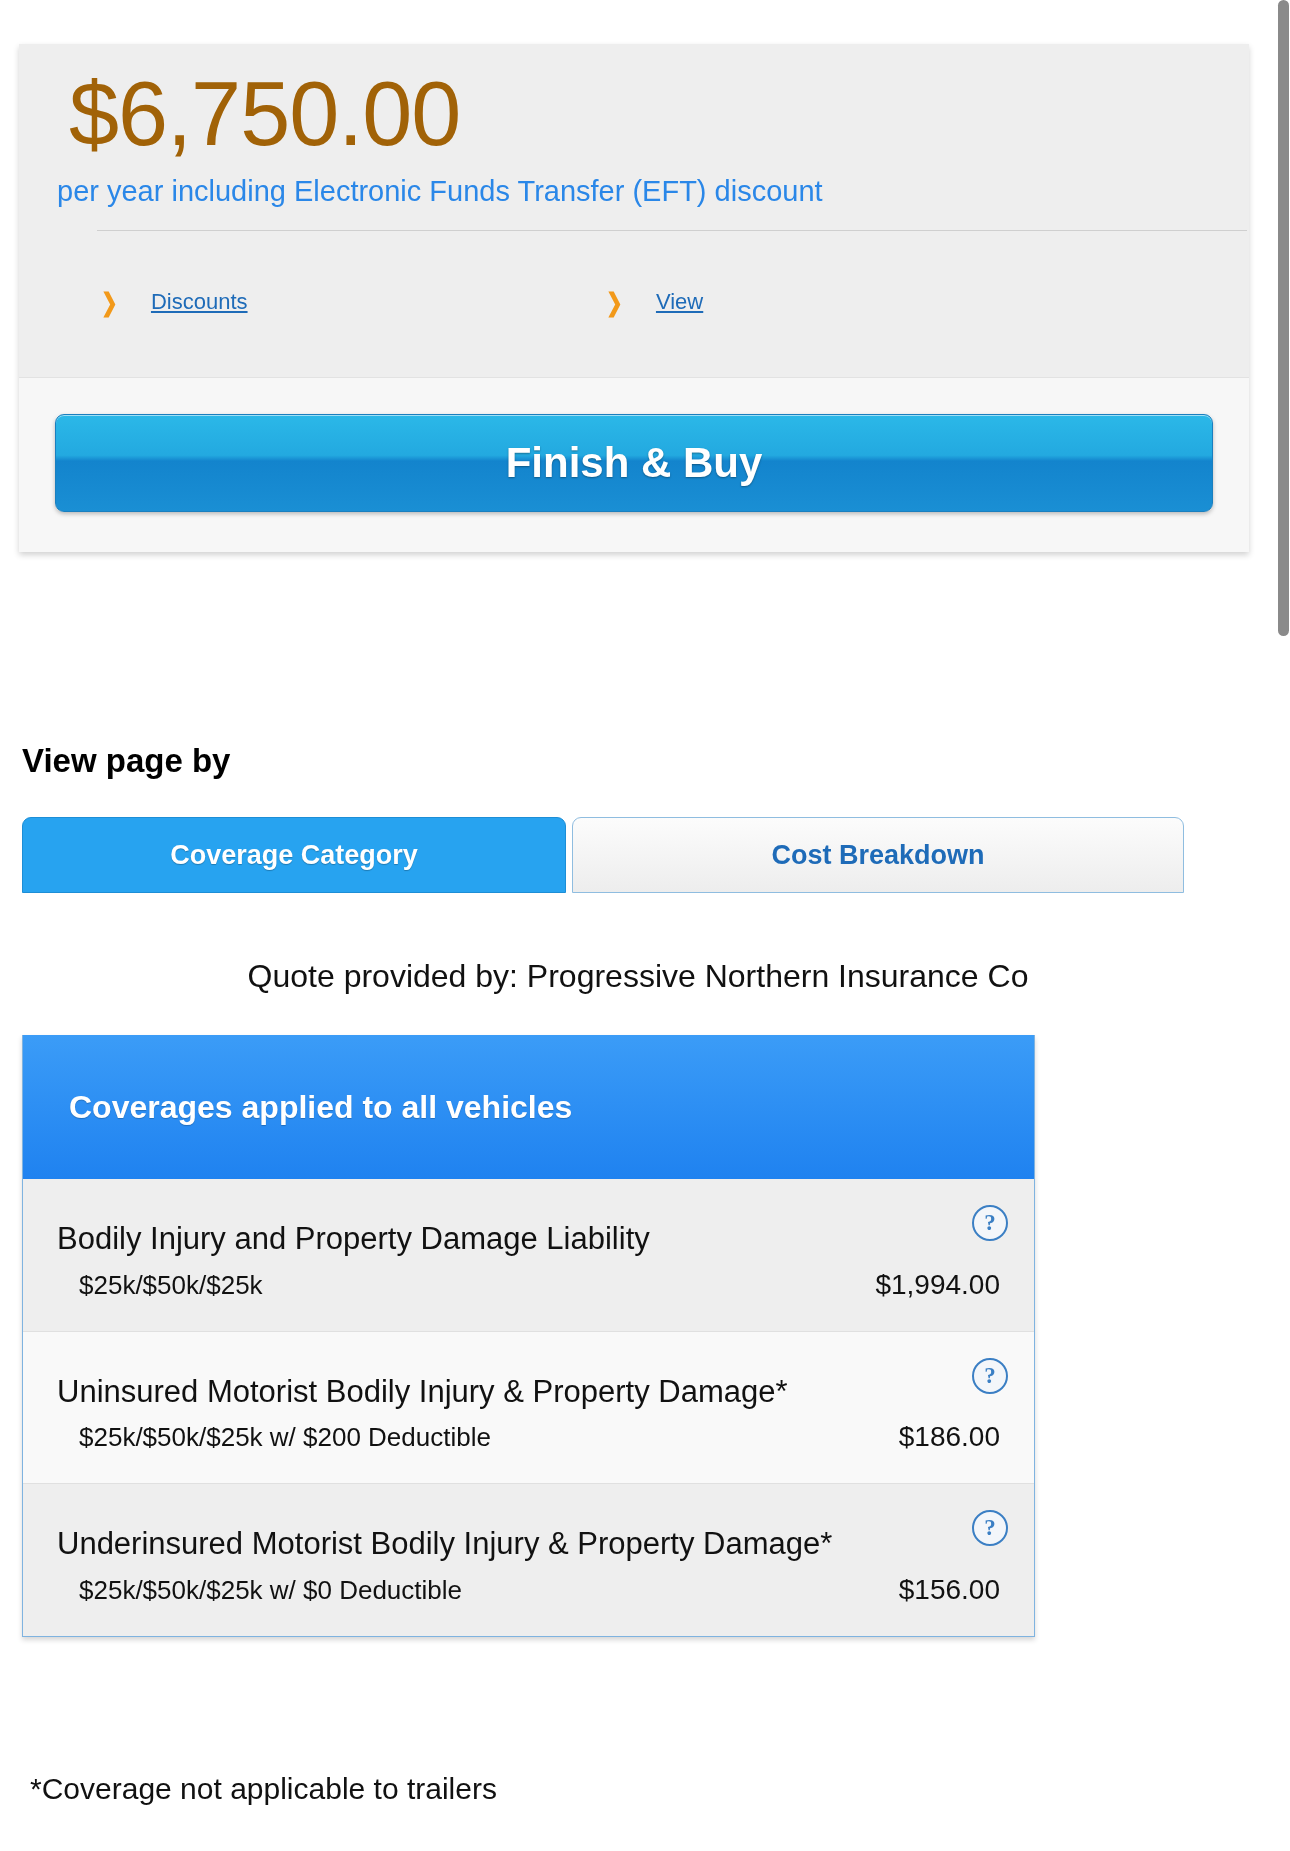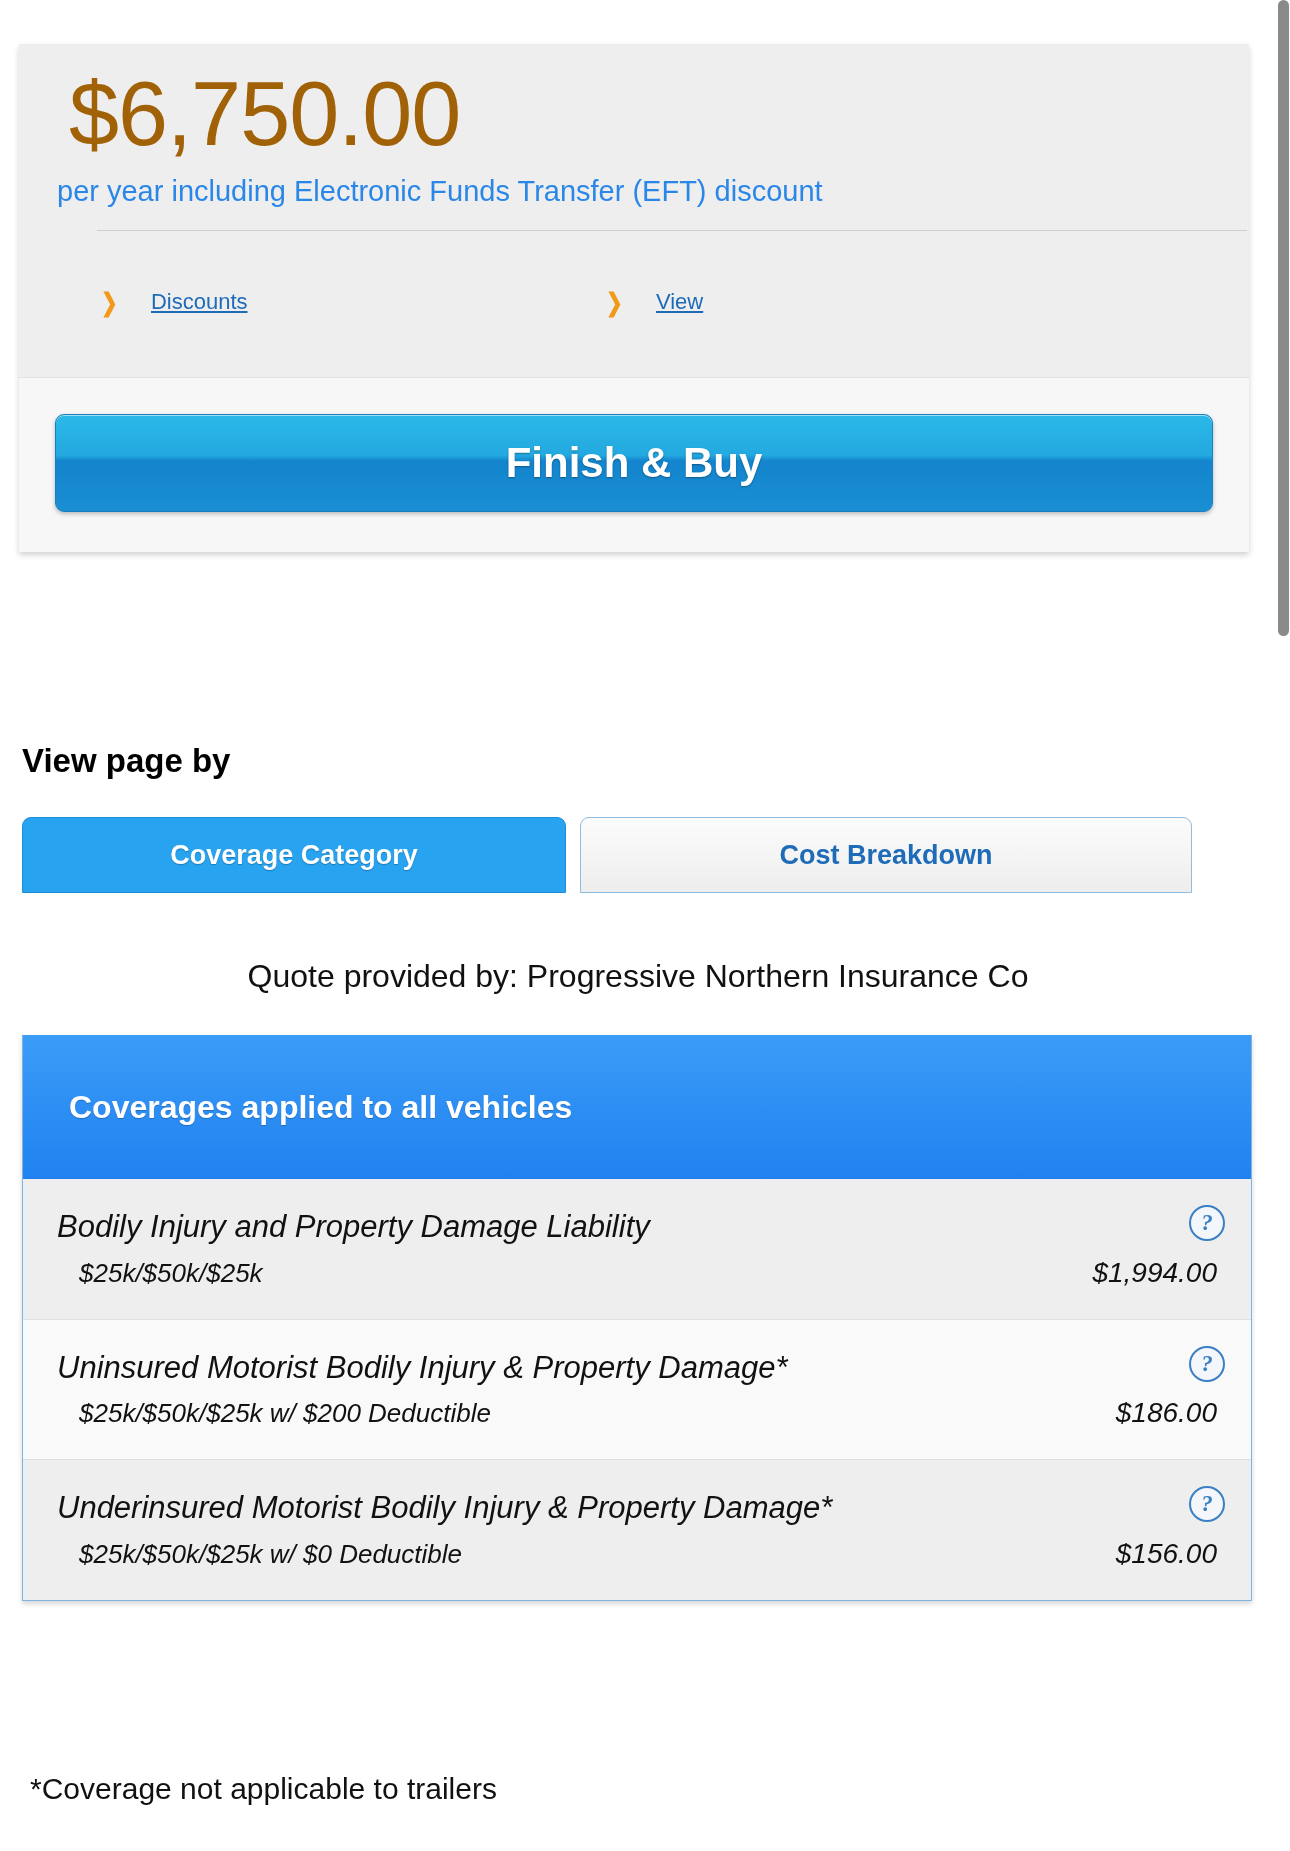--- a/index.html
+++ b/index.html
@@ -132,21 +132,21 @@
   .tab.active {
     width: 544px;
     background: #27a3f0;
     color: #ffffff;
     border: 1px solid #1d8ed6;
     border-radius: 9px 9px 0 0;
     text-shadow: 0 1px 1px rgba(0,0,0,0.25);
   }
   .tab.inactive {
     width: 612px;
-    margin-left: 14px;
+    margin-left: 6px;
     background: linear-gradient(180deg,#fcfcfc 0%, #ededed 100%);
     color: #1e6bb8;
     border: 1px solid #8fbde0;
     border-radius: 9px 9px 0 0;
   }
 
   .quote-by {
     position: absolute;
     top: 958px;
     left: 0;
@@ -154,42 +154,41 @@
     text-align: center;
     font-size: 32px;
     color: #111111;
   }
 
   
   .cov-card {
     position: absolute;
     left: 22px;
     top: 1035px;
-    width: 1230px;
+    width: 1013px;
     border: 1px solid #7fb3e0;
     border-top: none;
     background: #ffffff;
     box-shadow: 0 3px 5px rgba(0,0,0,0.16);
   }
   .cov-head {
     height: 144px;
     background: linear-gradient(180deg, #3b9cf7 0%, #1f82f0 100%);
     color: #ffffff;
     font-size: 32px;
     font-weight: bold;
     display: flex;
     align-items: center;
     padding-left: 46px;
     text-shadow: 0 1px 1px rgba(0,0,0,0.22);
   }
   .cov-row {
     position: relative;
-    padding: 30px 30px 30px 34px;
+    padding: 42px 30px 30px 34px;
     border-bottom: 1px solid #e0e0e0;
-    font-style: italic;
   }
   .cov-row:last-child { border-bottom: none; }
   .cov-row.shade { background: #eeeeee; }
   .cov-row.plain { background: #f9f9f9; }
   .cov-title {
     font-size: 31px;
     color: #111111;
     padding-right: 80px;
     line-height: 1.15;
   }

